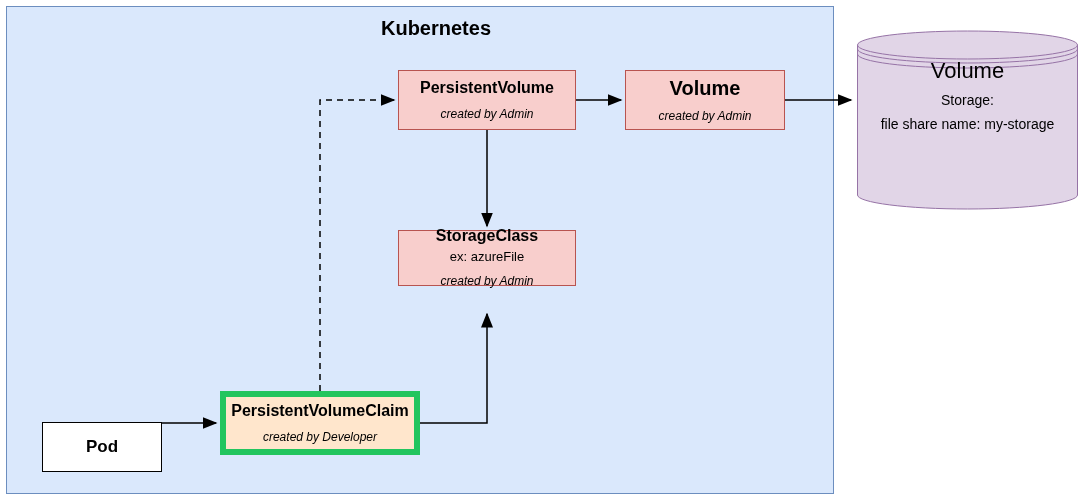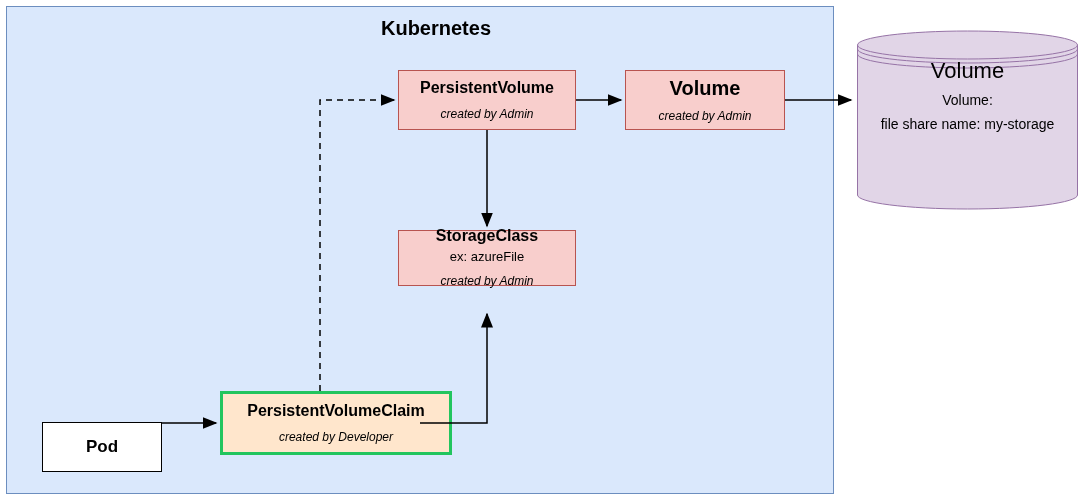--- a/index.html
+++ b/index.html
@@ -64,24 +64,24 @@
     height: 50px;
     background: #ffffff;
     border: 1px solid #000;
     font-size: 17px;
     font-weight: bold;
     margin-top: 24px;
   }
   .pvc {
     left: 220px;
     top: 391px;
-    width: 232px;
+    width: 200px;
     height: 64px;
     background: #ffe6cc;
-    border: 3px solid #22c55e;
+    border: 6px solid #22c55e;
   }
   .pv {
     left: 398px;
     top: 70px;
     width: 178px;
     height: 60px;
     background: #f8cecc;
     border: 1px solid #b85450;
   }
   .sc {
@@ -180,21 +180,21 @@
       <ellipse cx="112.5" cy="165" rx="110" ry="14" fill="#e1d5e7" stroke="#9673a6" stroke-width="1"></ellipse>
       <rect x="2.5" y="15" width="220" height="150" fill="#e1d5e7" stroke="none"></rect>
       <line x1="2.5" y1="15" x2="2.5" y2="165" stroke="#9673a6" stroke-width="1"></line>
       <line x1="222.5" y1="15" x2="222.5" y2="165" stroke="#9673a6" stroke-width="1"></line>
       <path d="M 2.5 24 A 110 14 0 0 0 222.5 24" fill="none" stroke="#9673a6" stroke-width="1"></path>
       <path d="M 2.5 19 A 110 14 0 0 0 222.5 19" fill="none" stroke="#9673a6" stroke-width="1"></path>
       <ellipse cx="112.5" cy="15" rx="110" ry="14" fill="#e1d5e7" stroke="#9673a6" stroke-width="1"></ellipse>
     </svg>
     <div class="cyl-content">
       <div class="cyl-title">Volume</div>
-      <div class="cyl-line">Volume:</div>
+      <div class="cyl-line">Storage:</div>
       <div class="cyl-line">file share name: my-storage</div>
     </div>
   </div>
 
   <svg class="arrows">
     <defs>
       <marker id="arrowhead" markerWidth="10" markerHeight="8" refX="9" refY="4" orient="auto">
         <polygon points="0 0, 10 4, 0 8" fill="#000"></polygon>
       </marker>
     </defs>

